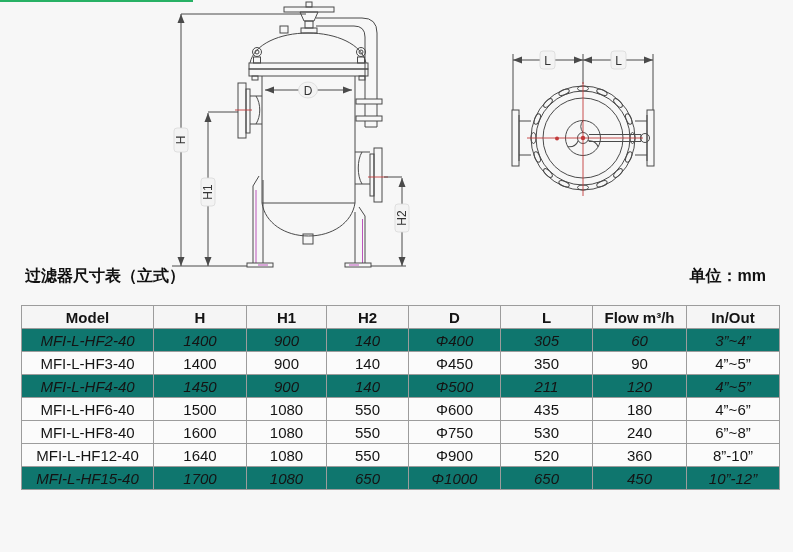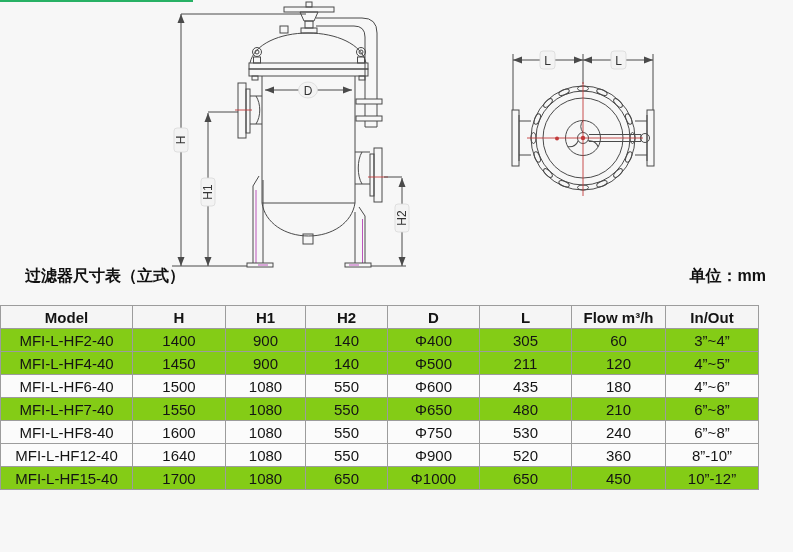--- a/index.html
+++ b/index.html
@@ -2,26 +2,26 @@
 <html><head>
 <meta charset="utf-8">
 <style>
   html,body{margin:0;padding:0;}
   body{font-family:"Liberation Sans","DejaVu Sans",sans-serif;}
   .page{position:relative;width:793px;height:552px;background:#f7f7f7;overflow:hidden;}
   .accent-line{position:absolute;top:0;left:0;width:193px;height:2px;background:#27b165;}
   .drawing-svg{position:absolute;top:0;left:0;}
   .doc-title{position:absolute;left:25px;top:266px;font-size:16px;font-weight:bold;color:#111;font-family:Liberation Serif, serif;}
   .unit-label{position:absolute;right:27px;top:266px;font-size:16px;font-weight:bold;color:#111;margin-left:38px;}
-  table.dims{position:absolute;left:0;top:305px;width:758px;border-collapse:collapse;table-layout:fixed;}
+  table.dims{position:absolute;left:21px;top:305px;width:758px;border-collapse:collapse;table-layout:fixed;}
   table.dims th,table.dims td{
     border:1px solid #9c9c9c;height:22px;padding:0;text-align:center;
     font-size:15px;color:#141414;white-space:nowrap;overflow:hidden;}
   table.dims th{font-weight:bold;background:#f5f5f5;}
-  tr.row-odd td{background:#84cc16;}
+  tr.row-odd td{background:#0f766e;font-style:italic;}
   tr.row-even td{background:#fbfbfb;}
   
   .ln{stroke:#4a4a4a;stroke-width:1;fill:none;}
   .fl{fill:#4a4a4a;stroke:none;}
   .red{stroke:#c23a3a;stroke-width:0.9;fill:none;}
   .mag{stroke:#bb55bb;stroke-width:1;fill:none;}
   .lblbox{fill:#f3f3f3;stroke:#d9d9d9;stroke-width:0.8;}
   .dimtxt{font-family:"Liberation Sans","DejaVu Sans",sans-serif;font-size:12px;fill:#333;}
 </style>
 </head>
@@ -233,50 +233,50 @@
         <tr class="row-odd">
           <td>MFI-L-HF2-40</td>
           <td>1400</td>
           <td>900</td>
           <td>140</td>
           <td>Φ400</td>
           <td>305</td>
           <td>60</td>
           <td>3”~4”</td>
         </tr>
+        <tr class="row-even">
+          <td>MFI-L-HF3-40</td>
+          <td>1400</td>
+          <td>900</td>
+          <td>140</td>
+          <td>Φ450</td>
+          <td>350</td>
+          <td>90</td>
+          <td>4”~5”</td>
+        </tr>
         <tr class="row-odd">
           <td>MFI-L-HF4-40</td>
           <td>1450</td>
           <td>900</td>
           <td>140</td>
           <td>Φ500</td>
           <td>211</td>
           <td>120</td>
           <td>4”~5”</td>
         </tr>
         <tr class="row-even">
           <td>MFI-L-HF6-40</td>
           <td>1500</td>
           <td>1080</td>
           <td>550</td>
           <td>Φ600</td>
           <td>435</td>
           <td>180</td>
           <td>4”~6”</td>
         </tr>
-        <tr class="row-odd">
-          <td>MFI-L-HF7-40</td>
-          <td>1550</td>
-          <td>1080</td>
-          <td>550</td>
-          <td>Φ650</td>
-          <td>480</td>
-          <td>210</td>
-          <td>6”~8”</td>
-        </tr>
         <tr class="row-even">
           <td>MFI-L-HF8-40</td>
           <td>1600</td>
           <td>1080</td>
           <td>550</td>
           <td>Φ750</td>
           <td>530</td>
           <td>240</td>
           <td>6”~8”</td>
         </tr>

